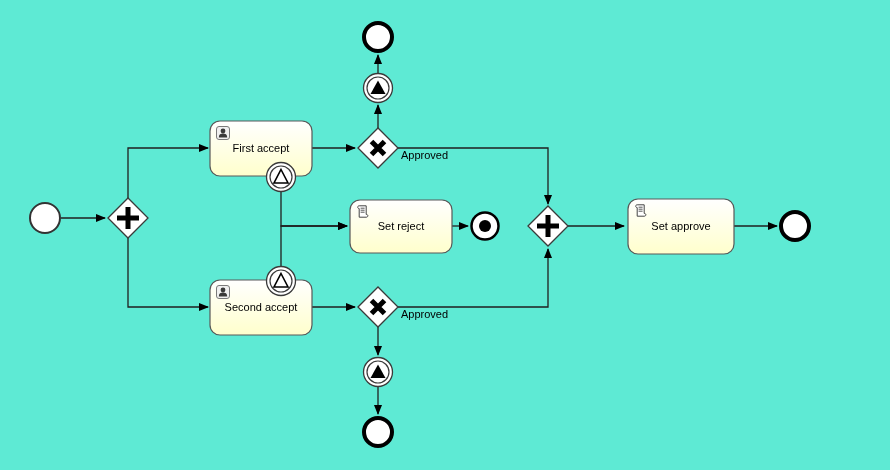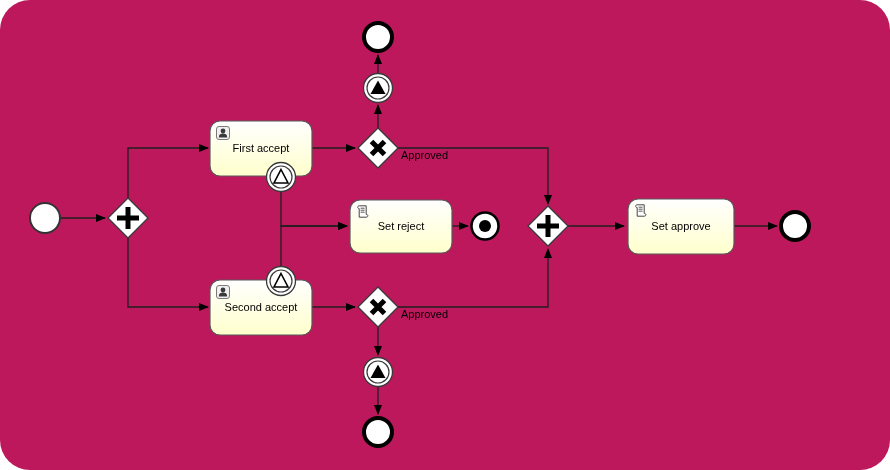--- a/index.html
+++ b/index.html
@@ -1,18 +1,18 @@
 <!DOCTYPE html>
 <html><head>
 <meta charset="utf-8">
 <style>
   html,body{margin:0;padding:0;background:#ffffff;}
   .canvas{
-    position:relative;width:890px;height:470px;background:#be185d;
-    font-family:"Liberation Sans",sans-serif;overflow:hidden;border-radius:30px;
+    position:relative;width:890px;height:470px;background:#5eead4;
+    font-family:"Liberation Sans",sans-serif;overflow:hidden;
   }
   svg{position:absolute;left:0;top:0;}
   text{
     font-family:"Liberation Sans",sans-serif;
     font-size:11px;fill:#000000;
   }
   .flow{fill:none;stroke:#1f1f1f;stroke-width:1.3;}
   .node-stroke{stroke:#3a3a3a;stroke-width:1.3;fill:#ffffff;}
 </style>
 </head>

